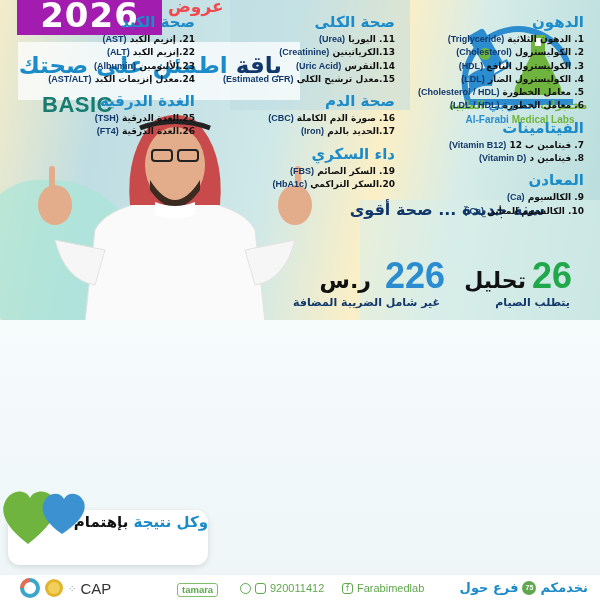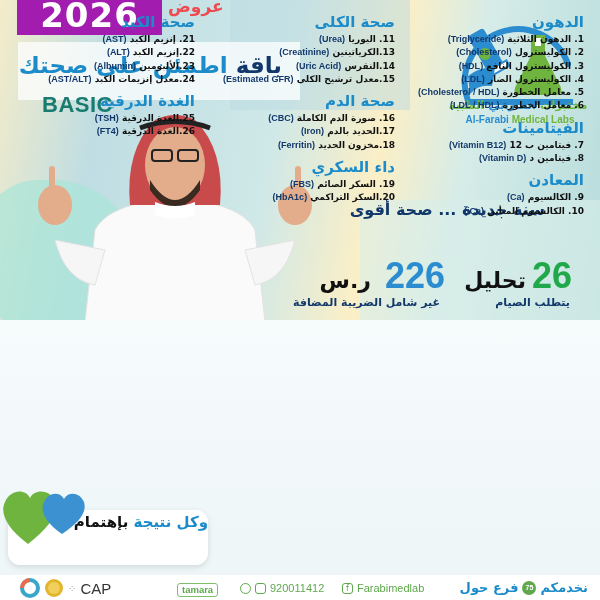--- a/index.html
+++ b/index.html
@@ -198,21 +198,20 @@
   <ul>
     <li><span>11.  اليوريا </span><span class="en">(Urea)</span></li>
     <li><span>13.الكرياتينين </span><span class="en">(Creatinine)</span></li>
     <li><span>14.النقرس </span><span class="en">(Uric Acid)</span></li>
     <li><span>15.معدل ترشيح الكلى </span><span class="en">(Estimated GFR)</span></li>
   </ul>
   <h3>صحة الدم</h3>
   <ul>
     <li><span>16. صورة الدم الكاملة </span><span class="en">(CBC)</span></li>
     <li><span>17.الحديد بالدم </span><span class="en">(Iron)</span></li>
-    <li><span>18.مخزون الحديد </span><span class="en">(Ferritin)</span></li>
   </ul>
   <h3>داء السكري</h3>
   <ul>
     <li><span>19. السكر الصائم </span><span class="en">(FBS)</span></li>
     <li><span>20.السكر التراكمي </span><span class="en">(HbA1c)</span></li>
   </ul>
 </div>
 
 <div class="col col-left">
   <h3>صحة الكبد</h3>

